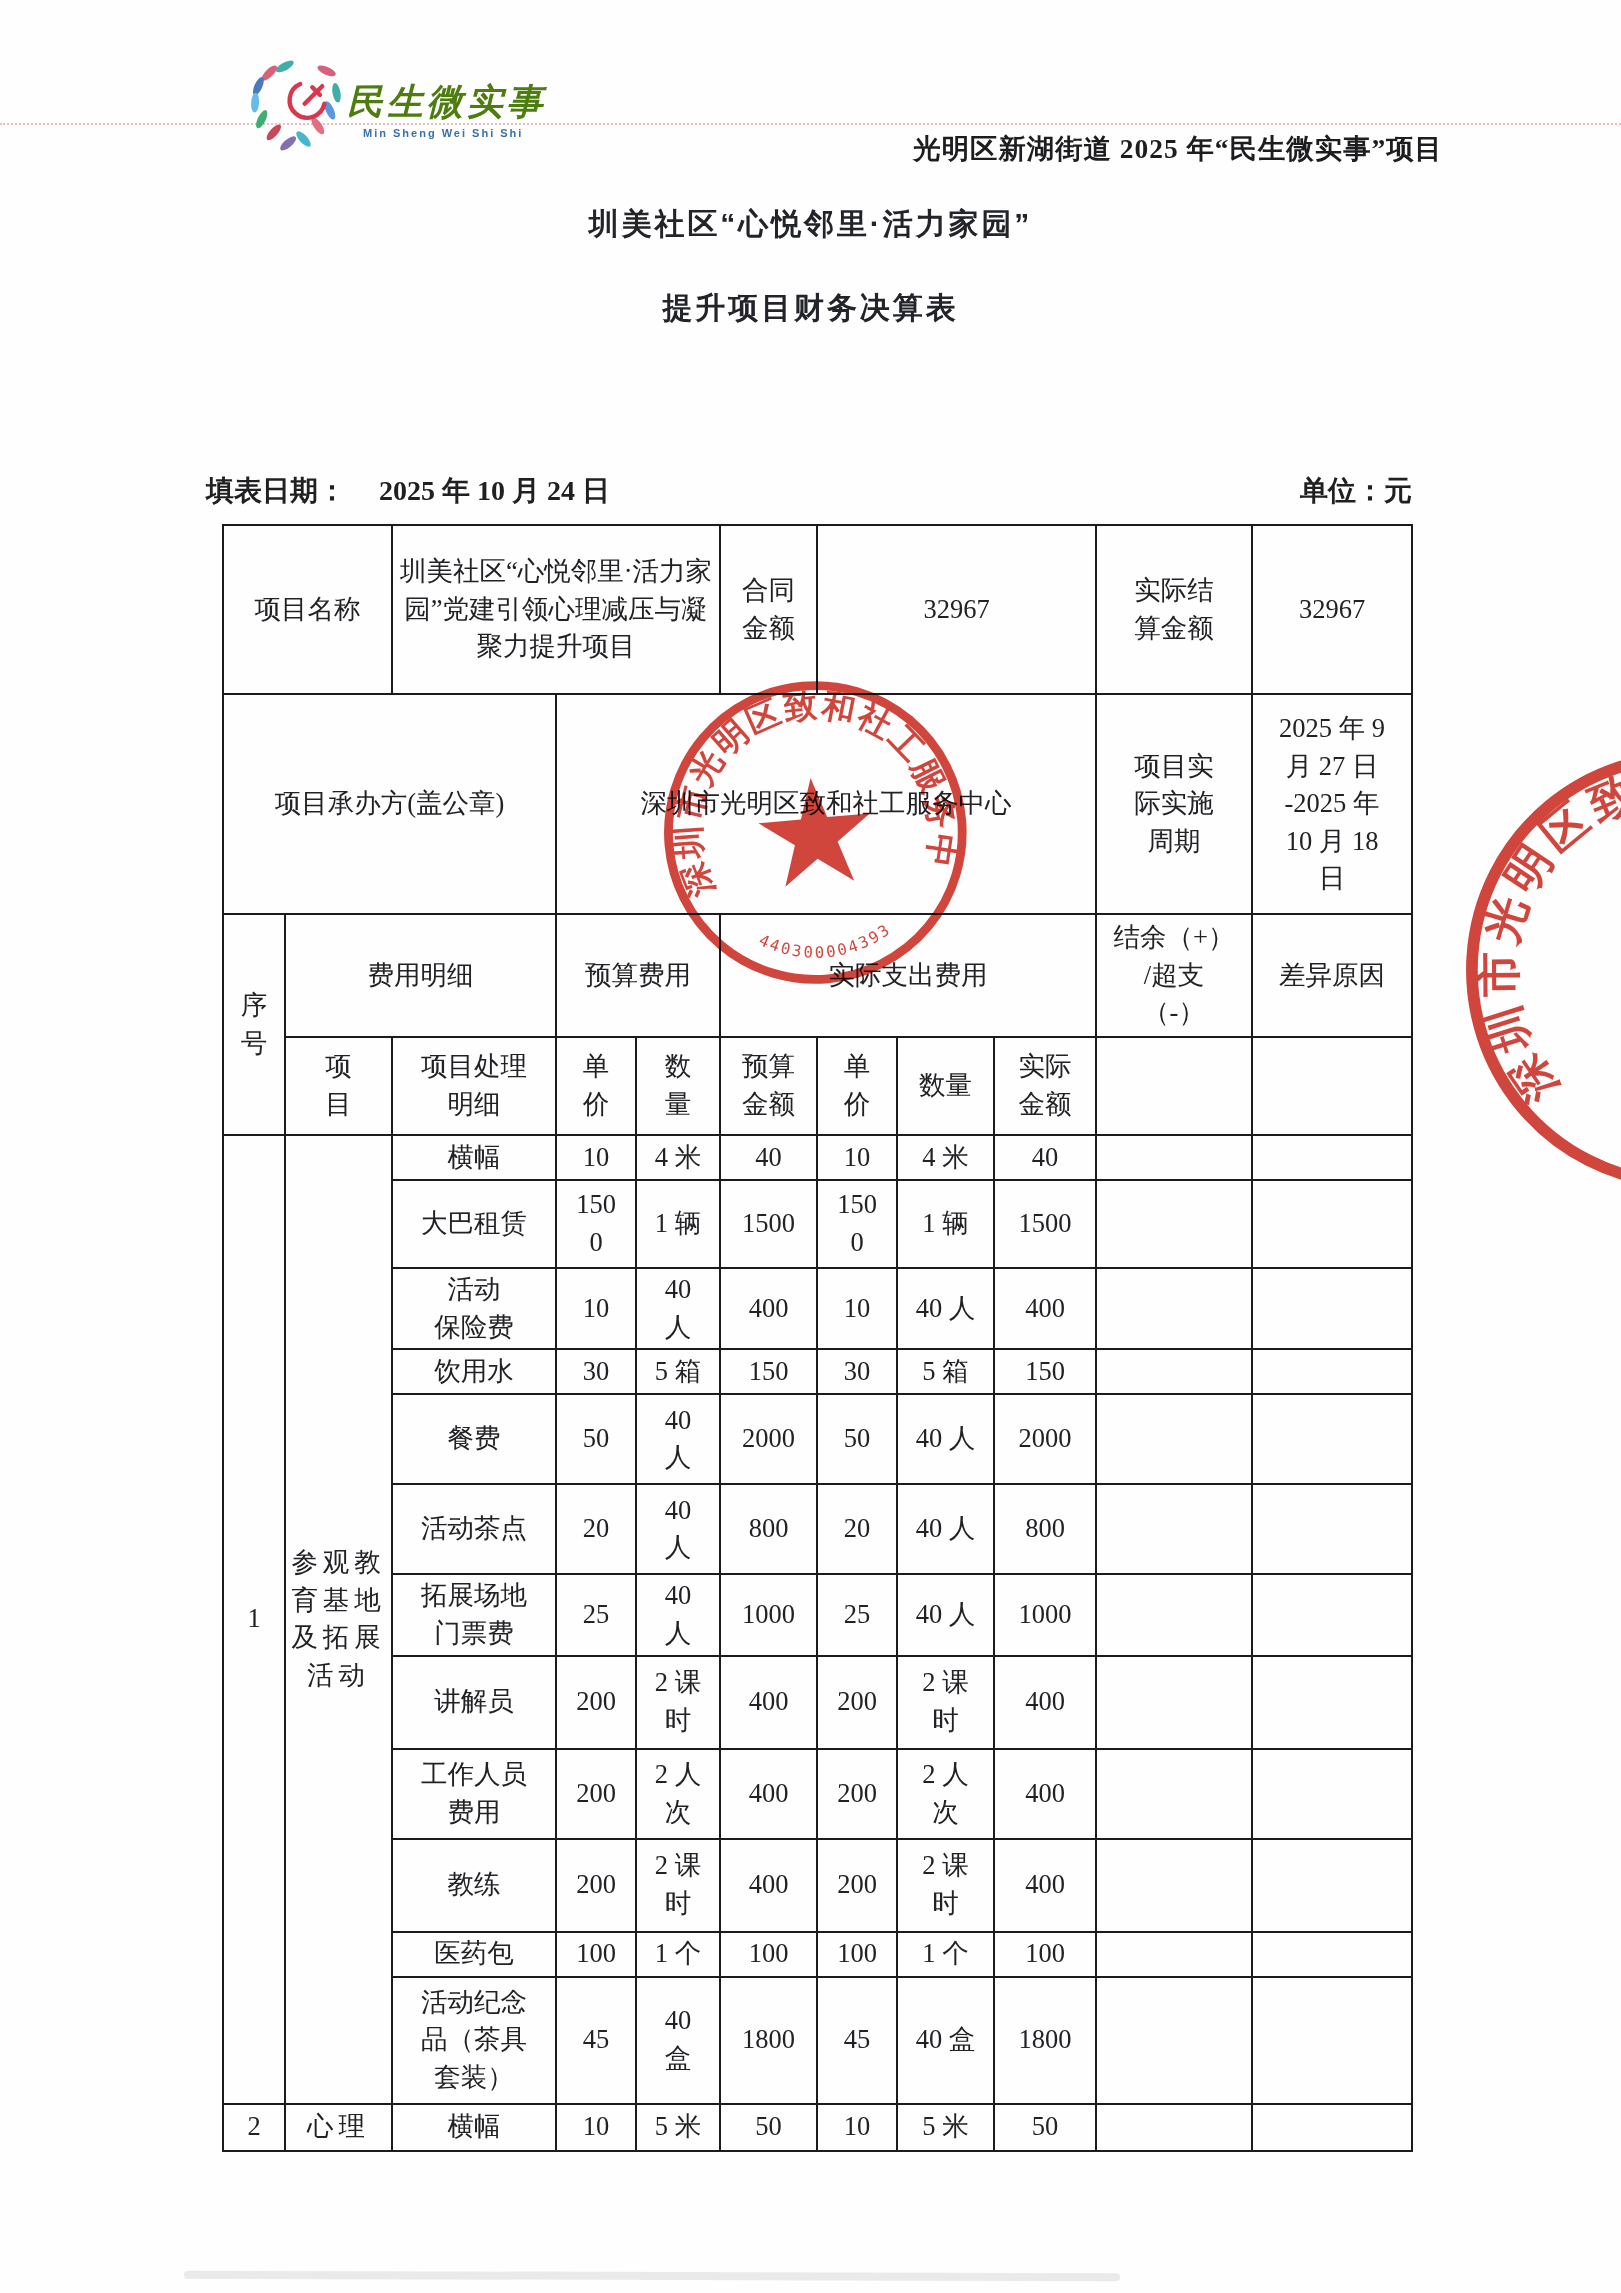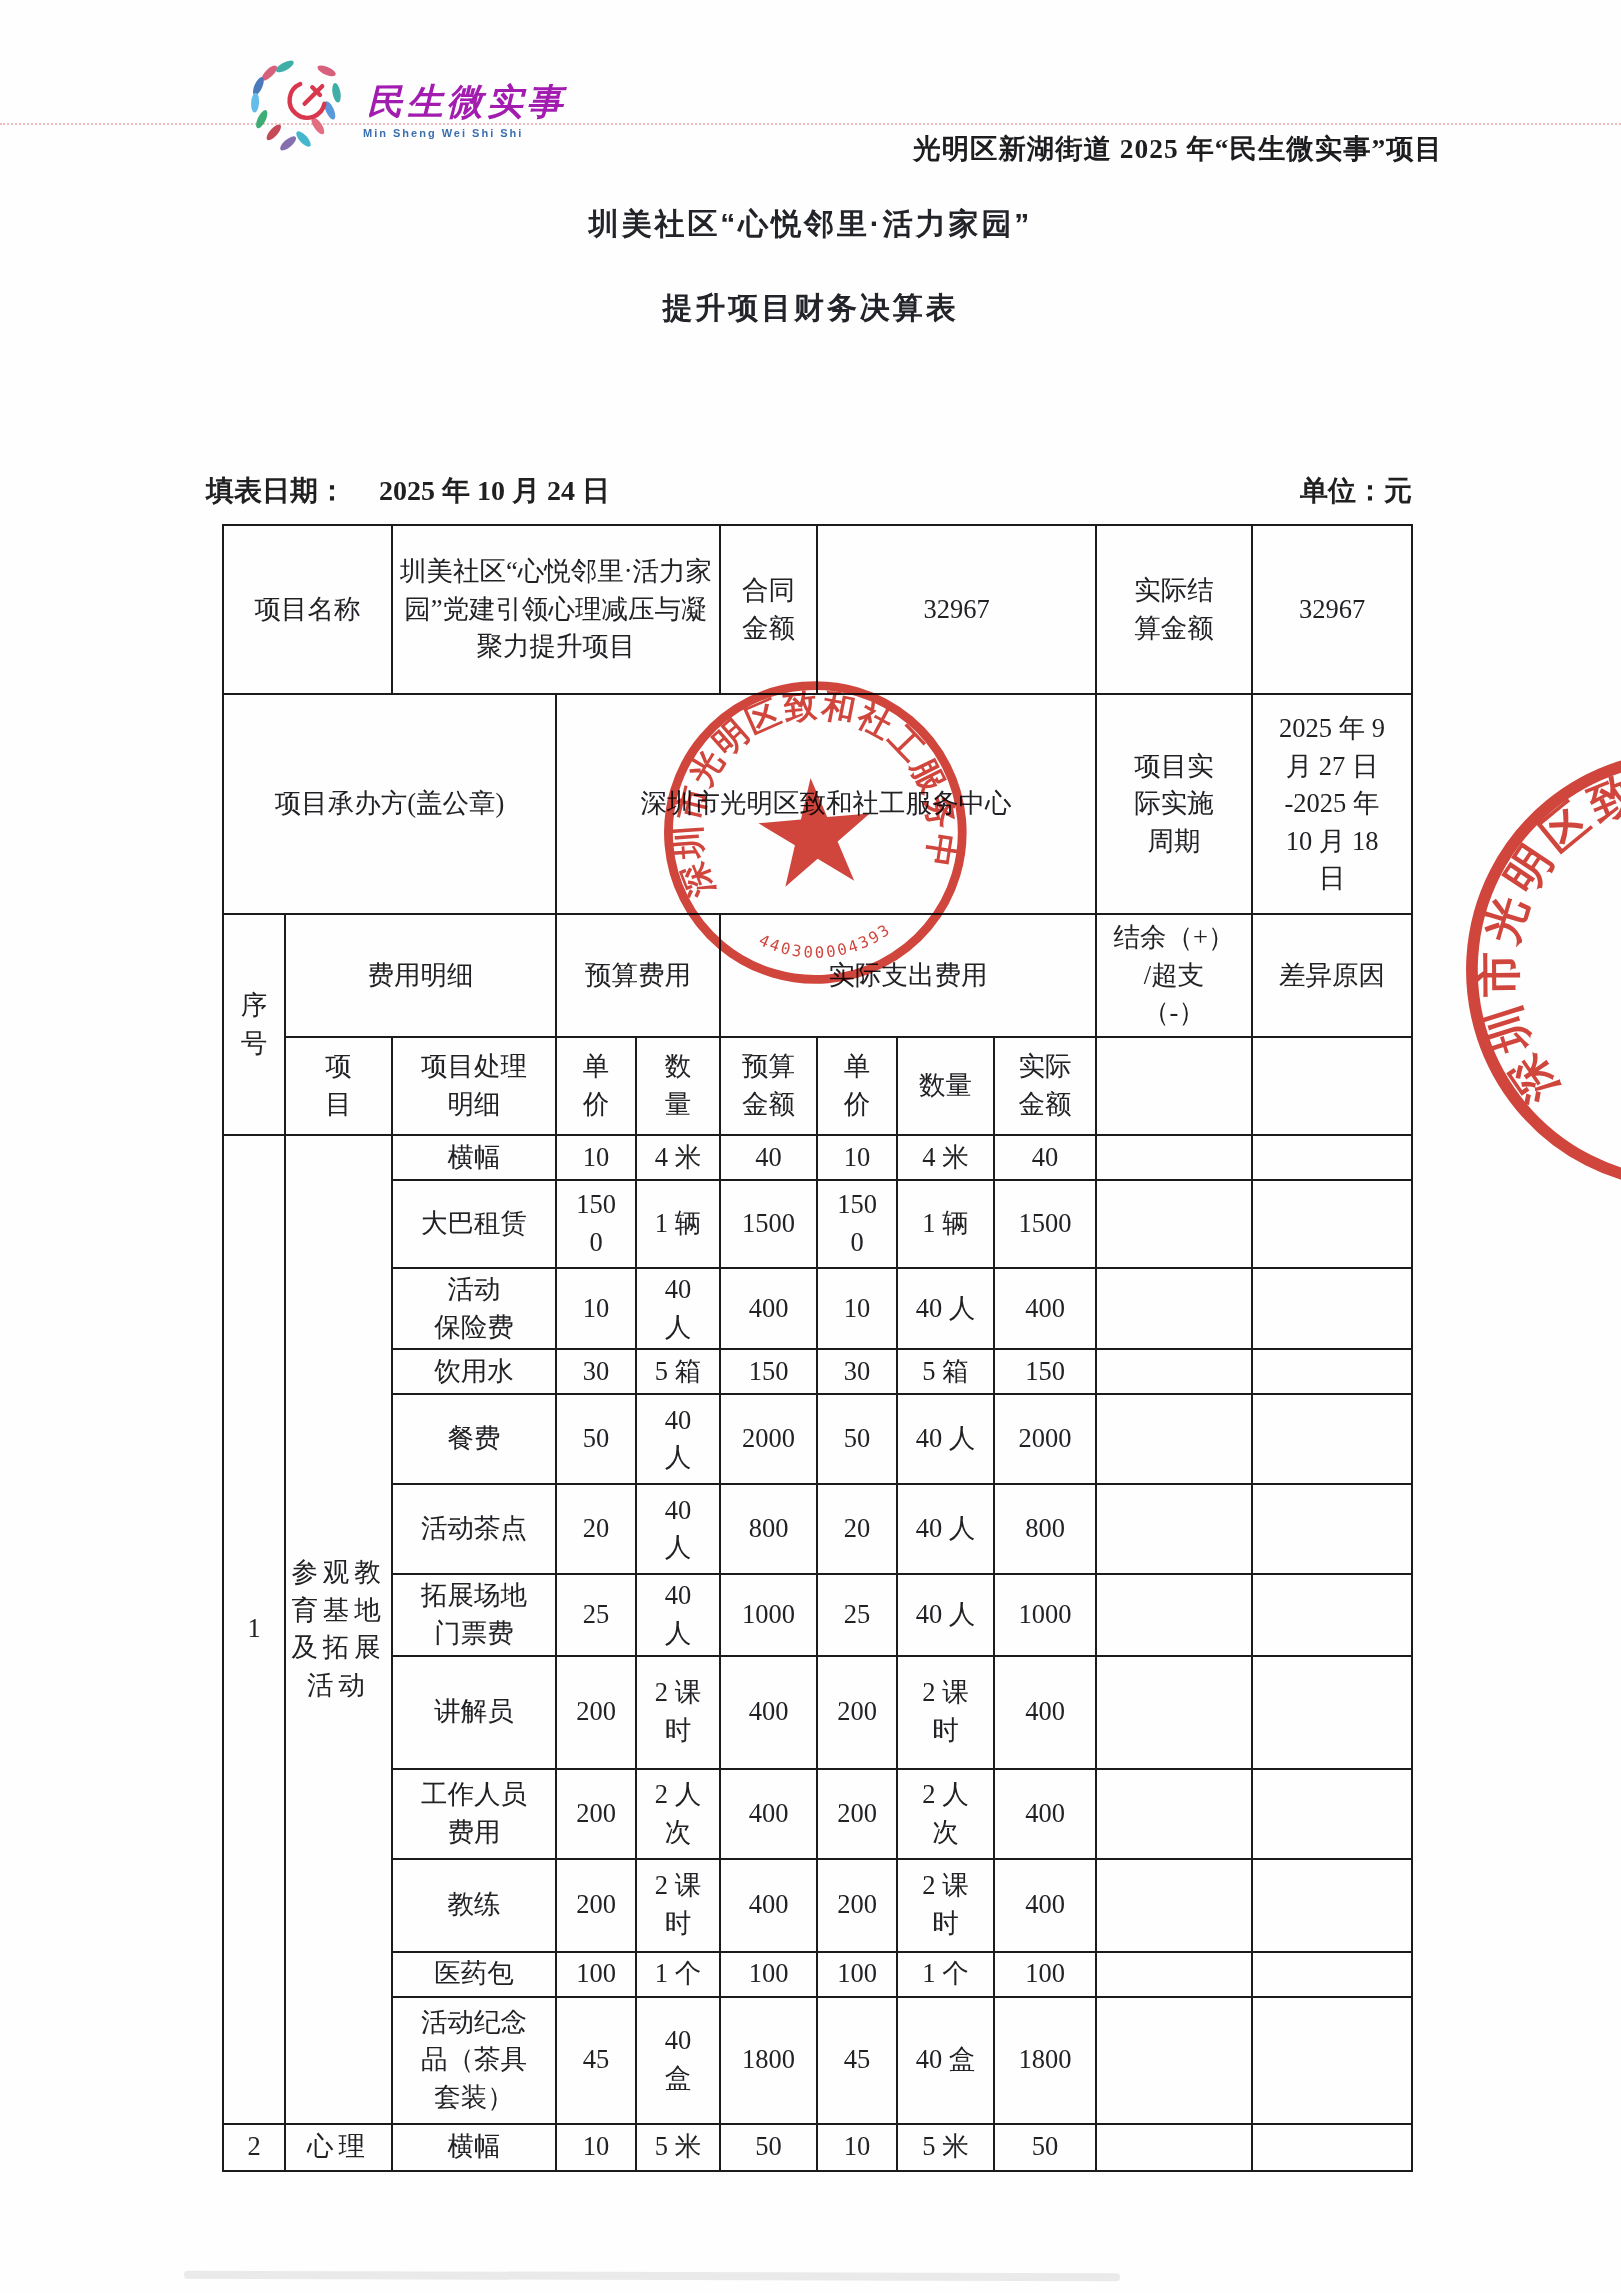--- a/index.html
+++ b/index.html
@@ -4,22 +4,22 @@
 <style>
   html,body{margin:0;padding:0;background:#888;}
   .page{position:relative;width:1621px;height:2294px;background:#fefefe;overflow:hidden;
         font-family:"Liberation Serif","DejaVu Serif",serif;color:#202022;}
   
   .dotline{position:absolute;left:0;top:123px;width:1621px;height:0;
            border-top:2px dotted rgba(225,110,110,.45);}
   
   .logo{position:absolute;left:243px;top:51px;width:353px;height:113px;}
   .logo-heart{position:absolute;left:0;top:0;}
-  .logo-text{position:absolute;left:124px;top:27.4px;font-family:"Liberation Serif",serif;
-             font-style:italic;font-weight:bold;font-size:36px;color:#a21caf;letter-spacing:3.9px;}
+  .logo-text{position:absolute;left:104px;top:27.4px;font-family:"Liberation Serif",serif;
+             font-style:italic;font-weight:bold;font-size:36px;color:#4d7c0f;letter-spacing:3.9px;}
   .logo-sub{position:absolute;left:120px;top:76px;font-family:"Liberation Sans",sans-serif;
             font-size:11px;color:#3a6fae;letter-spacing:2px;font-weight:bold;}
   
   .hdr-right{position:absolute;top:131px;right:178px;font-size:27.4px;font-weight:600;
              color:#1d1d20;letter-spacing:1px;}
   
   .doc-title{position:absolute;left:0;top:182px;width:1621px;text-align:center;
              font-family:"Liberation Sans","DejaVu Sans",sans-serif;font-weight:bold;
              font-size:30px;color:#23242a;letter-spacing:2.9px;line-height:84px;}
   
@@ -233,21 +233,21 @@
           <td>25</td>
           <td>40
 人</td>
           <td>1000</td>
           <td>25</td>
           <td>40 人</td>
           <td>1000</td>
           <td></td>
           <td></td>
         </tr>
-        <tr style="height: 113px;">
+        <tr style="height: 93px;">
           <td>讲解员</td>
           <td>200</td>
           <td>2 课
 时</td>
           <td>400</td>
           <td>200</td>
           <td>2 课
 时</td>
           <td>400</td>
           <td></td>

